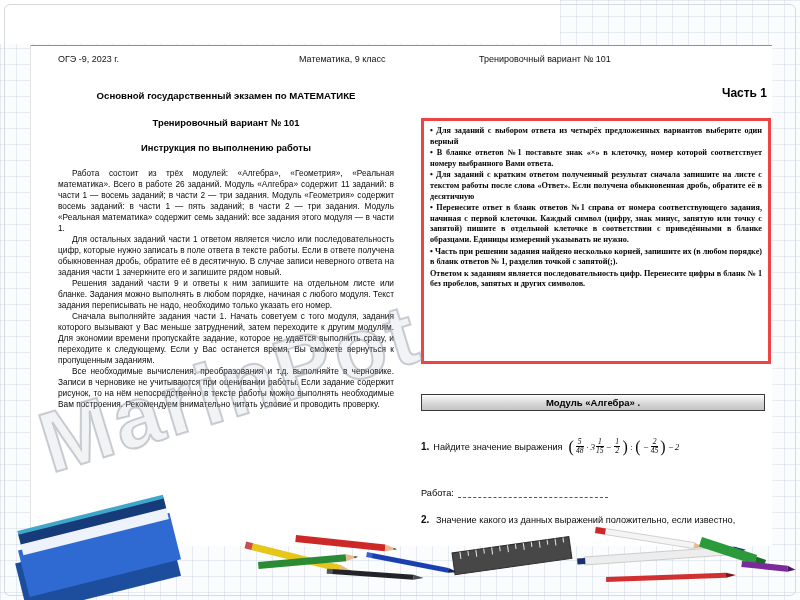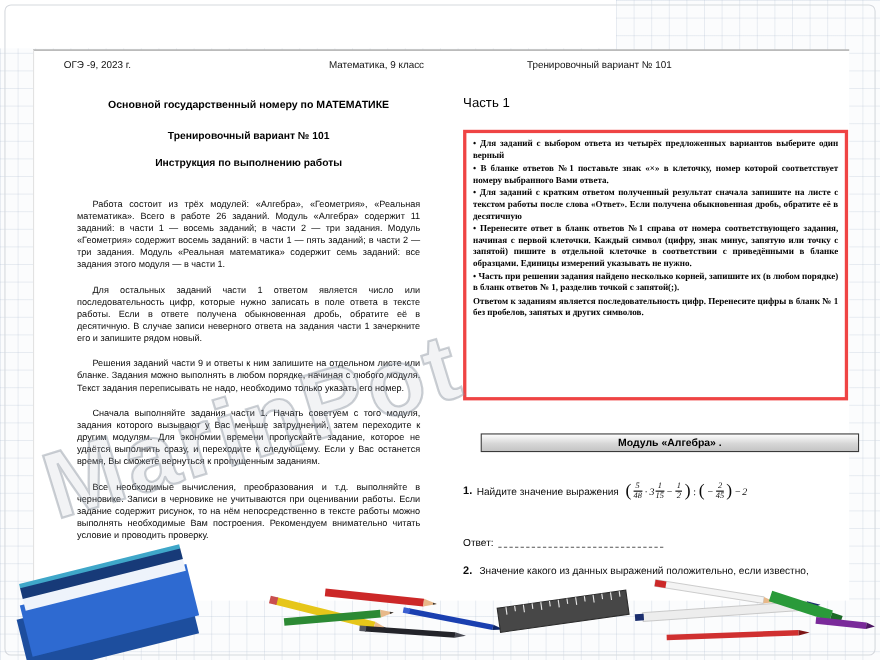--- a/index.html
+++ b/index.html
@@ -19,33 +19,33 @@
     position:absolute;left:30px;top:45px;width:741px;height:500px;
     background:#ffffff;border-top:1px solid #8f8f8f;border-left:1px solid #e2e2e2;
   }
   .hdr{position:absolute;top:8px;font-size:9px;color:#111;}
   
   .left-col{position:absolute;left:27px;top:0;width:336px;}
   .l-title{position:absolute;top:44px;width:100%;text-align:center;font-weight:bold;font-size:9.6px;}
   .l-variant{position:absolute;top:71px;width:100%;text-align:center;font-weight:bold;font-size:9.4px;}
   .l-instr{position:absolute;top:96px;width:100%;text-align:center;font-weight:bold;font-size:9.4px;}
   .l-body{position:absolute;top:122px;width:100%;font-size:8.3px;line-height:11px;text-align:justify;color:#0a0a0a;}
-  .l-body p{margin:12px;text-indent:14px;}
+  .l-body p{margin:0;text-indent:14px;}
   
   .right-col{position:absolute;left:390px;top:0;width:346px;}
-  .r-part{position:absolute;top:40px;width:100%;text-align:left;font-weight:normal;font-size:12px;}
+  .r-part{position:absolute;top:40px;width:100%;text-align:right;font-weight:bold;font-size:12px;}
   .rules-box{
     position:absolute;top:72px;left:0;width:332px;height:230px;
     border:3px solid #ef4444;padding:5px 6px;
     font-family:"Liberation Serif",serif;font-weight:bold;
     font-size:8.2px;line-height:10.6px;text-align:justify;color:#050505;
   }
   .rules-box p{margin:0 0 1px 0;}
   .module-bar{
-    position:absolute;top:348px;left:16px;width:344px;height:17px;
+    position:absolute;top:348px;left:0;width:344px;height:17px;
     border:1px solid #3a3a3a;box-sizing:border-box;
     background:linear-gradient(#fdfdfd,#d7d7d7 55%,#c4c4c4);
     display:flex;align-items:center;justify-content:center;
     font-weight:bold;font-size:9.5px;
   }
   .task{position:absolute;left:0;width:344px;font-size:9.2px;color:#0a0a0a;}
   .task .num{font-weight:bold;font-size:10px;margin-right:4px;}
   .t1{top:392px;display:flex;align-items:center;}
   .t2{top:468px;}
   .answer{position:absolute;top:442px;left:0;font-size:9.2px;}
@@ -72,21 +72,21 @@
 
 <div class="topband"></div>
 
 <div class="sheet">
 
   <span class="hdr" style="left:27px;">ОГЭ -9, 2023 г.</span>
   <span class="hdr" style="left:268px;">Математика, 9 класс</span>
   <span class="hdr" style="left:448px;">Тренировочный вариант № 101</span>
 
   <div class="left-col">
-    <div class="l-title">Основной государственный номеру по МАТЕМАТИКЕ</div>
+    <div class="l-title">Основной государственный экзамен по МАТЕМАТИКЕ</div>
     <div class="l-variant">Тренировочный вариант № 101</div>
     <div class="l-instr">Инструкция по выполнению работы</div>
     <div class="l-body">
       <p>Работа состоит из трёх модулей: «Алгебра», «Геометрия», «Реальная математика». Всего в работе 26 заданий. Модуль «Алгебра» содержит 11 заданий: в части 1 — восемь заданий; в части 2 — три задания. Модуль «Геометрия» содержит восемь заданий: в части 1 — пять заданий; в части 2 — три задания. Модуль «Реальная математика» содержит семь заданий: все задания этого модуля — в части 1.</p>
       <p>Для остальных заданий части 1 ответом является число или последовательность цифр, которые нужно записать в поле ответа в тексте работы. Если в ответе получена обыкновенная дробь, обратите её в десятичную. В случае записи неверного ответа на задания части 1 зачеркните его и запишите рядом новый.</p>
       <p>Решения заданий части 9 и ответы к ним запишите на отдельном листе или бланке. Задания можно выполнять в любом порядке, начиная с любого модуля. Текст задания переписывать не надо, необходимо только указать его номер.</p>
       <p>Сначала выполняйте задания части 1. Начать советуем с того модуля, задания которого вызывают у Вас меньше затруднений, затем переходите к другим модулям. Для экономии времени пропускайте задание, которое не удаётся выполнить сразу, и переходите к следующему. Если у Вас останется время, Вы сможете вернуться к пропущенным заданиям.</p>
       <p>Все необходимые вычисления, преобразования и т.д. выполняйте в черновике. Записи в черновике не учитываются при оценивании работы. Если задание содержит рисунок, то на нём непосредственно в тексте работы можно выполнять необходимые Вам построения. Рекомендуем внимательно читать условие и проводить проверку.</p>
     </div>
   </div>
@@ -135,21 +135,21 @@
             <span class="n">2</span>
             <span class="d">45</span>
           </span>
         <span class="big">)</span>
         <span class="op">−</span>
         <span>2</span>
       </span>
     </div>
 
     <div class="answer">
-      <span>Ответ:</span><span class="answer-line"></span>
+      <span>Работа:</span><span class="answer-line"></span>
     </div>
 
     <div class="task t2">
       <span class="num">2.</span>
       <span>Значение какого из данных выражений положительно, если известно,</span>
     </div>
   </div>
 </div>
 
 <div class="watermark">MarinPot</div>

